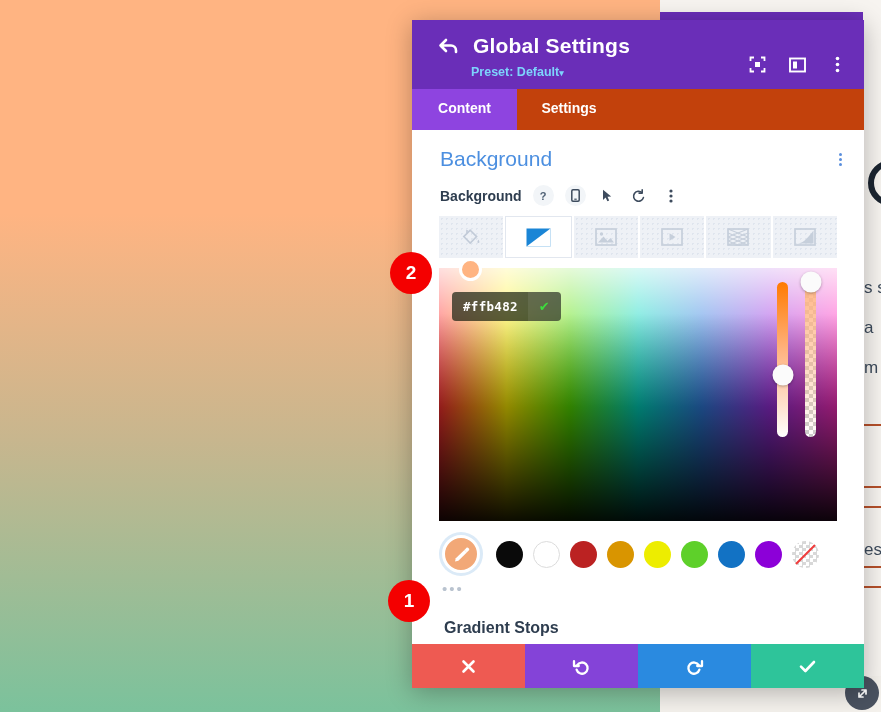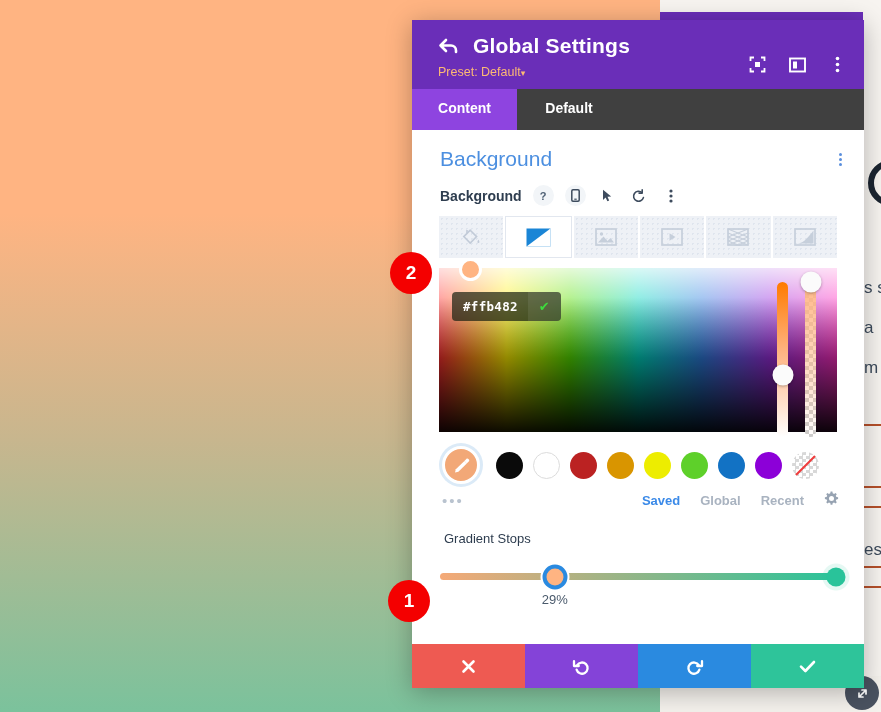--- a/index.html
+++ b/index.html
@@ -66,24 +66,24 @@
     position: relative; flex: 0 0 auto;
   }
   .m-title-row { display: flex; align-items: center; gap: 14px; }
   .back-arrow { font-size: 21px; line-height: 1; cursor: pointer; }
   .m-title { font-size: 21px; font-weight: bold; letter-spacing: .2px; }
   .hdr-icons {
     position: absolute; right: 18px; top: 36px;
     display: flex; align-items: center; gap: 23px;
   }
   .hdr-icons .hi { width: 17px; height: 17px; display:flex; align-items:center; justify-content:center; cursor: pointer; }
-  .preset { font-size: 12.5px; font-weight: normal; color: #fdba74; margin-top: 7px; }
+  .preset { font-size: 12.5px; font-weight: bold; color: #7dd3fc; margin-top: 7px; margin-left: 33px; }
   .preset .caret { font-size: 9px; }
 
-  .m-tabs { display: flex; background: #404040; flex: 0 0 auto; }
+  .m-tabs { display: flex; background: #c2410c; flex: 0 0 auto; }
   .m-tab {
     padding: 11px 0 14px 0; text-align: center;
     color: #fff; font-size: 14px; font-weight: bold; cursor: pointer;
   }
   .m-tab:nth-child(1) { width: 105px; background: #8e44e0; }
   .m-tab:nth-child(2) { width: 104px; }
   .m-tab:nth-child(3) { width: 130px; }
 
   .m-body { flex: 1 1 auto; overflow: hidden; background: #fff; position: relative; }
 
@@ -118,21 +118,21 @@
     cursor: pointer;
   }
   .bg-type.active {
     background: #fff; background-image: none;
     border: 1px solid #e2e7ef;
   }
 
   
   .picker-wrap { padding: 10px 27px 0 27px; position: relative; }
   .picker {
-    position: relative; height: 164px;
+    position: relative; height: 253px;
     background:
       linear-gradient(to bottom, rgba(0,0,0,0) 0%, rgba(0,0,0,0) 18%, rgba(0,0,0,.95) 100%),
       linear-gradient(to bottom, rgba(255,255,255,.85) 0%, rgba(255,255,255,0) 55%),
       linear-gradient(to right,
         #ff2f2f 0%, #ffee00 17%, #55e000 33%, #00d7c0 50%,
         #2f7de0 66%, #9a2fe0 83%, #ff2fc0 100%);
   }
   .picker-dot {
     position: absolute; left: 20px; top: -10px;
     width: 23px; height: 23px; border-radius: 50%;
@@ -200,21 +200,21 @@
     padding: 7px 25px 0 30px;
   }
   .dots3 { color: #b9c3cf; font-size: 15px; letter-spacing: 2px; cursor: pointer; }
   .sw-tabs { margin-left: auto; display: flex; align-items: center; gap: 20px; }
   .sw-tab { font-size: 13px; font-weight: bold; color: #a9b3c0; cursor: pointer; }
   .sw-tab.active { color: #3b8ae8; }
   .gear { color: #94a0ae; font-size: 15px; cursor: pointer; }
 
   
   .gs-title {
-    font-size: 13px; color: #2e3d4f; font-weight: 400;
+    font-size: 16px; color: #2e3d4f; font-weight: 700;
     padding: 22px 28px 0 32px;
   }
   .gs-slider { position: relative; margin: 18px 28px 0 28px; height: 26px; }
   .gs-track {
     position: absolute; top: 9px; left: 0; right: 0; height: 7px; border-radius: 4px;
   }
   .gs-stop {
     position: absolute; top: 50%; transform: translate(-50%,-50%);
     border-radius: 50%; cursor: pointer;
   }
@@ -315,21 +315,21 @@
           <circle cx="2.5" cy="2.5" r="1.8" fill="#fff"></circle>
           <circle cx="2.5" cy="8.5" r="1.8" fill="#fff"></circle>
           <circle cx="2.5" cy="14.5" r="1.8" fill="#fff"></circle>
         </svg>
       </span>
     </div>
   </div>
 
   <div class="m-tabs">
     <div class="m-tab">Content</div>
-    <div class="m-tab">Default</div>
+    <div class="m-tab">Settings</div>
   </div>
 
   <div class="m-body">
 
     <div class="sec-head">
       <div class="sec-title">Background</div>
       <div class="kebab">
         <i></i>
           <i></i>
           <i></i>
@@ -438,31 +438,20 @@
       <div class="sw" style="background:#d99500"></div>
       <div class="sw" style="background:#eded00"></div>
       <div class="sw" style="background:#5ed02a"></div>
       <div class="sw" style="background:#1272c4"></div>
       <div class="sw" style="background:#8c00d8"></div>
       <div class="sw transparent"></div>
     </div>
 
     <div class="sw-footer">
       <span class="dots3">•••</span>
-      <div class="sw-tabs">
-        <span class="sw-tab active">Saved</span>
-        <span class="sw-tab">Global</span>
-        <span class="sw-tab">Recent</span>
-        <span class="gear">
-          <svg width="15" height="15" viewBox="0 0 15 15" aria-hidden="true">
-            <path d="M7.5 5 a2.5 2.5 0 1 0 0 5 a2.5 2.5 0 1 0 0-5z
-                     M6.6 0.6 h1.8 l.3 1.7 1.4 .6 1.4-1 1.3 1.3-1 1.4 .6 1.4 1.7 .3 v1.8 l-1.7 .3-.6 1.4 1 1.4-1.3 1.3-1.4-1-1.4 .6-.3 1.7h-1.8l-.3-1.7-1.4-.6-1.4 1-1.3-1.3 1-1.4-.6-1.4-1.7-.3v-1.8l1.7-.3 .6-1.4-1-1.4 1.3-1.3 1.4 1 1.4-.6z" fill="#97a3b2"></path>
-          </svg>
-        </span>
-      </div>
     </div>
 
     <div class="gs-title">Gradient Stops</div>
     <div class="gs-slider">
       <div class="gs-track" id="gs-track" style="background: linear-gradient(to right, rgb(245, 169, 119), rgb(41, 195, 154));"></div>
       <div class="gs-stop sel" id="gs-stop-sel" style="left: 29%; background: rgb(255, 180, 130);"></div>
       <div class="gs-stop end" id="gs-stop-end" style="left: 100%; background: rgb(41, 195, 154);"></div>
       <div class="gs-value" id="gs-value" style="left: 29%;">29%</div>
     </div>
 

